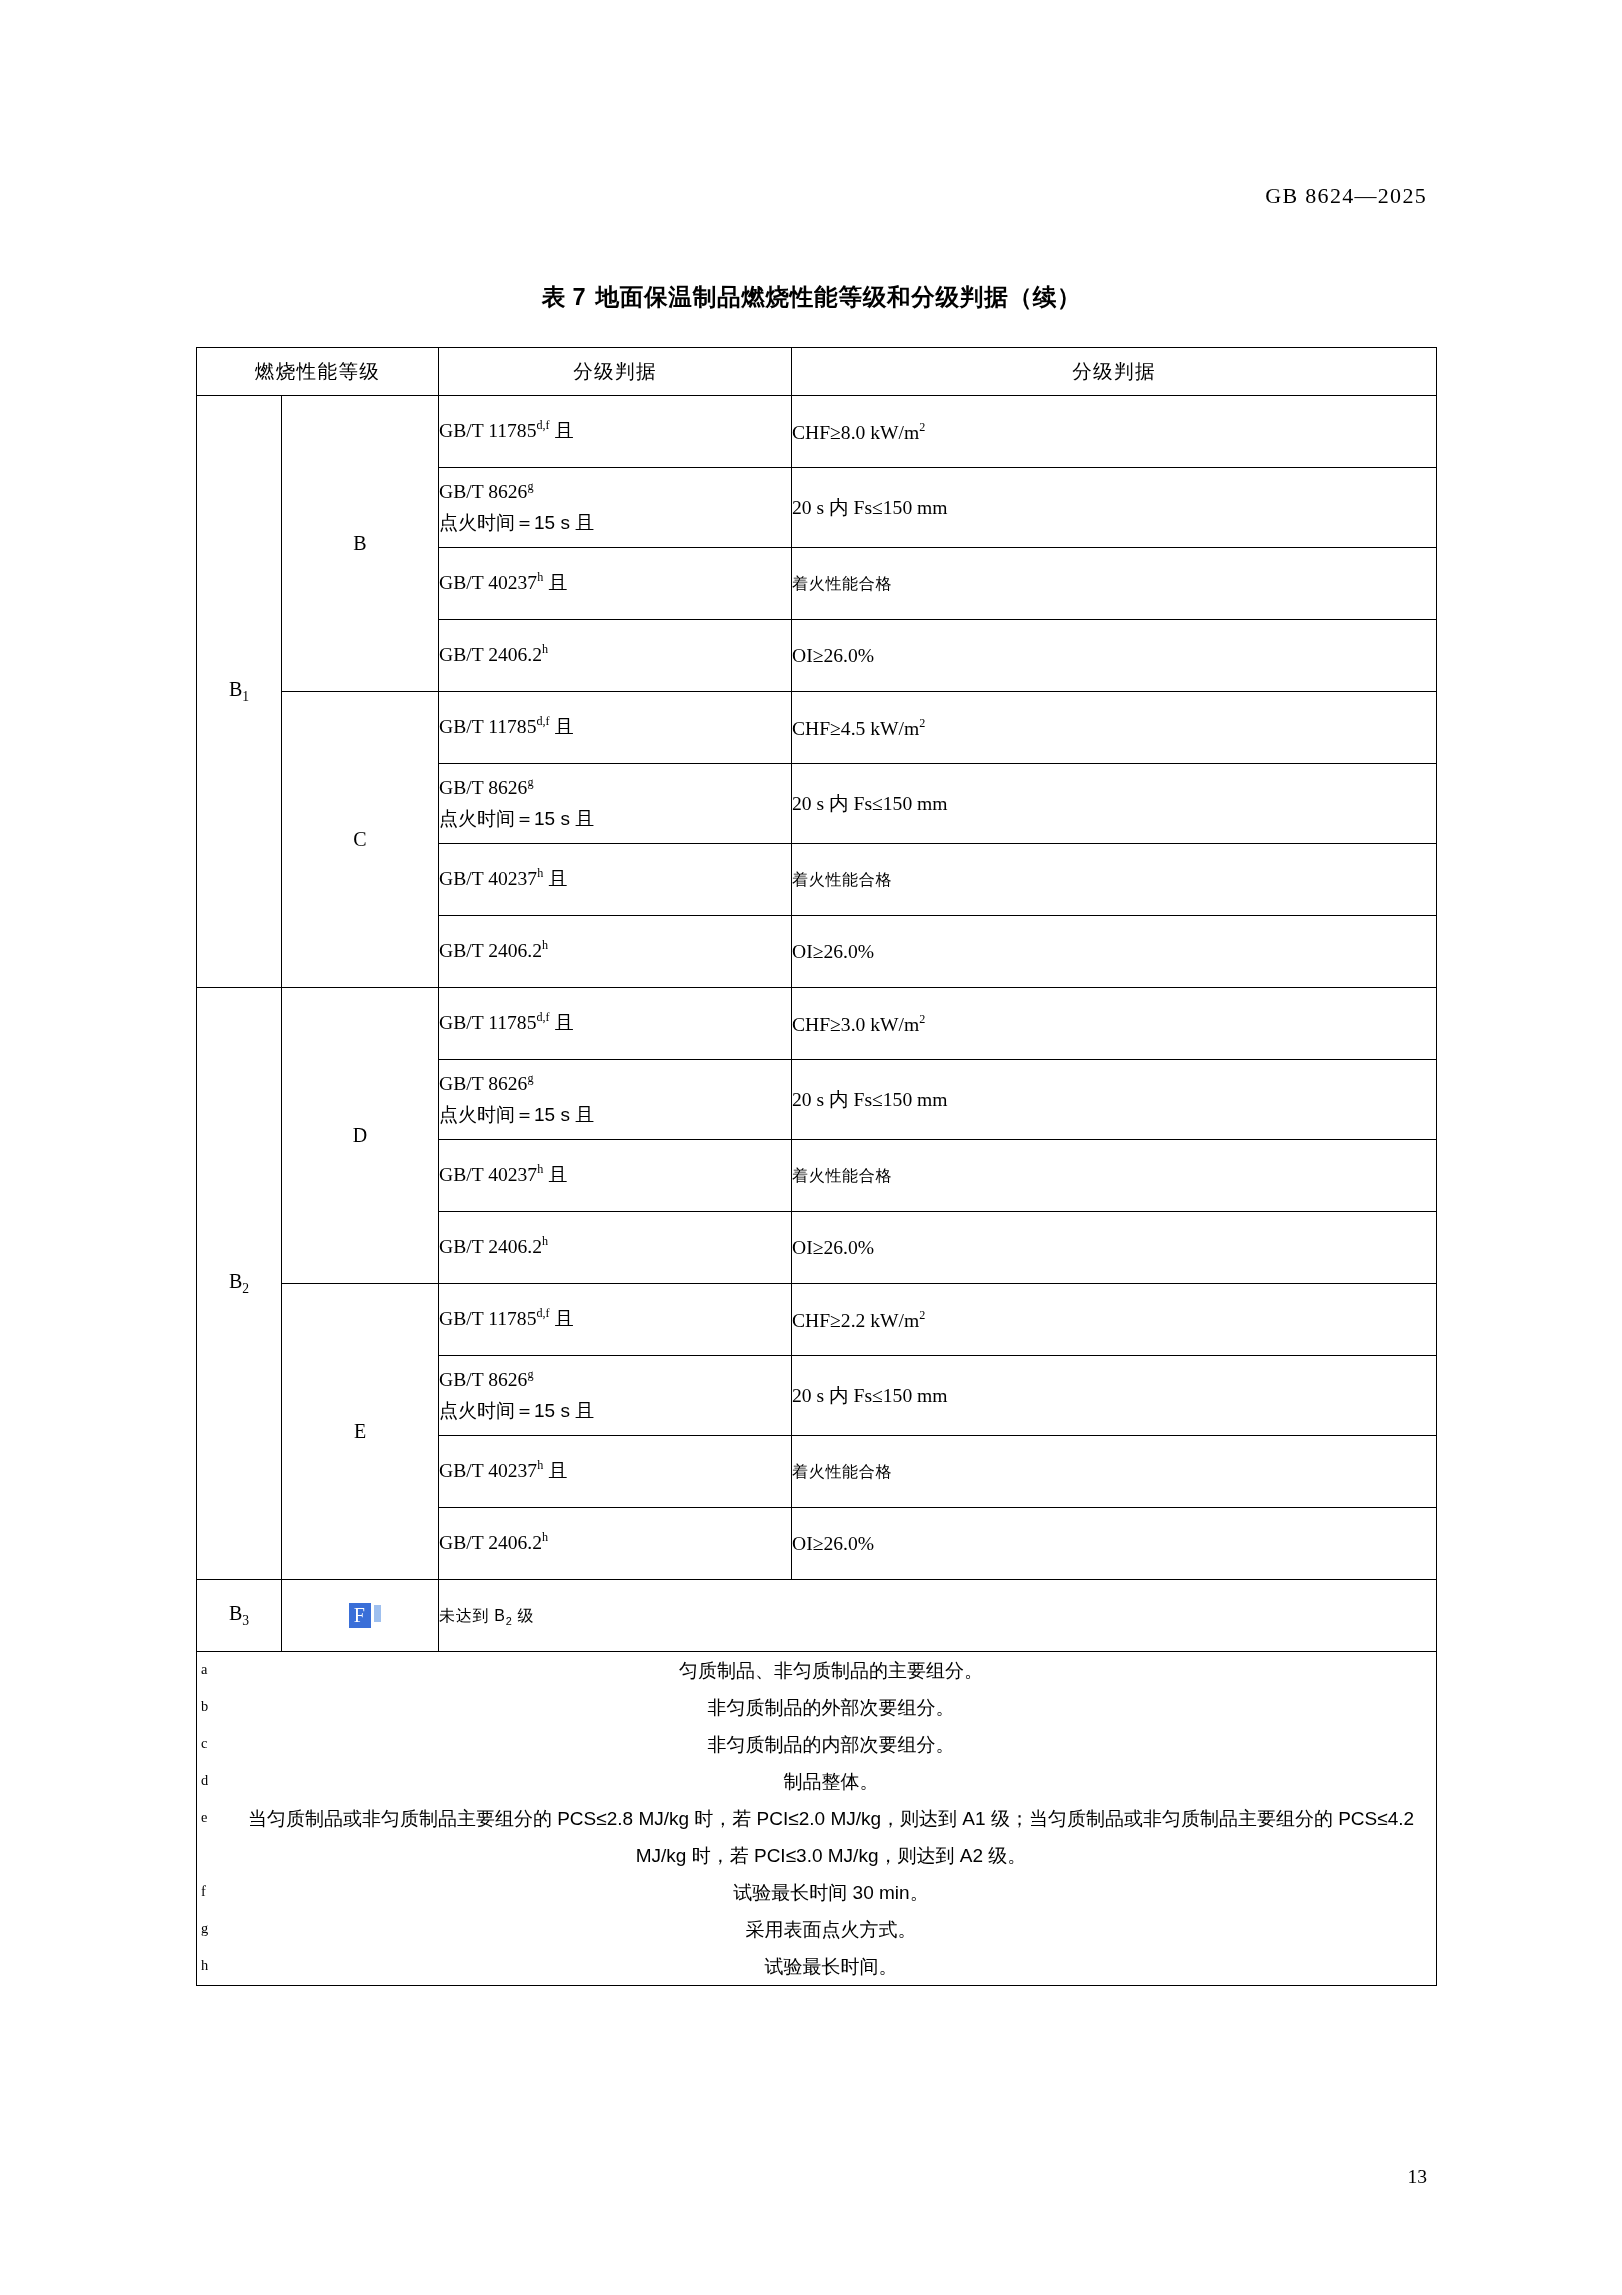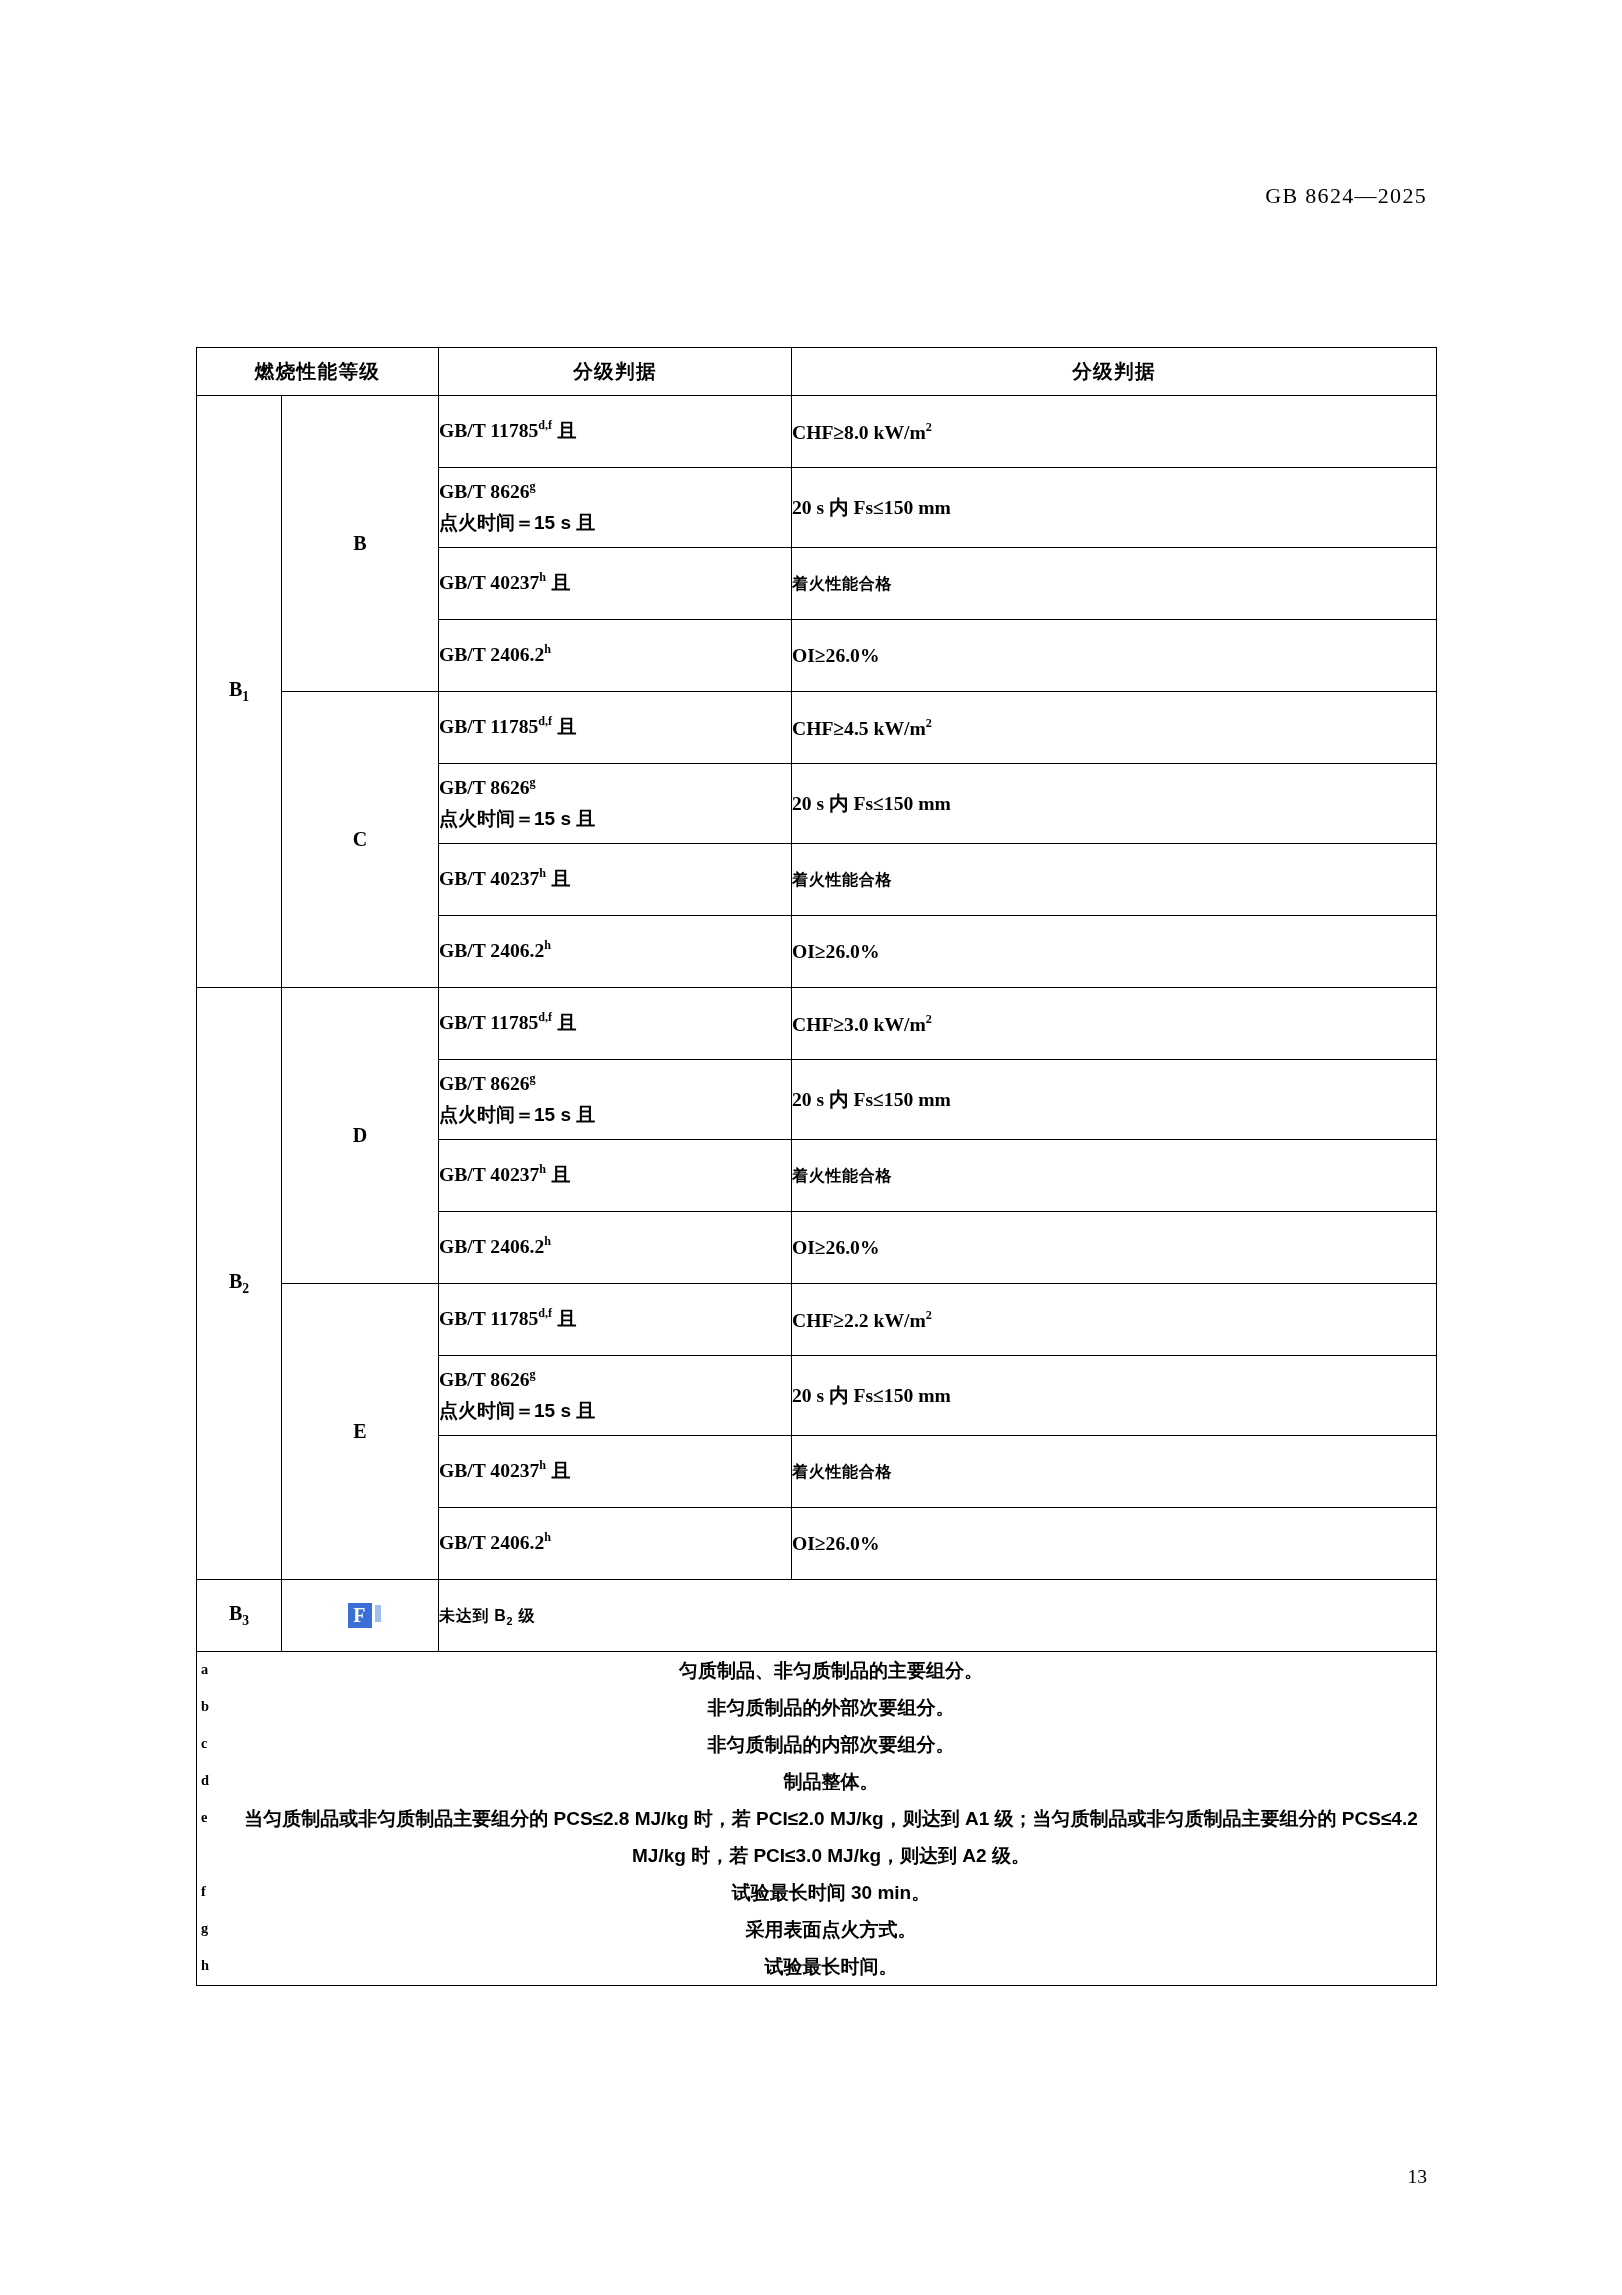--- a/index.html
+++ b/index.html
@@ -48,21 +48,21 @@
     top: 347px;
     left: 196px;
     width: 1240px;
     border-collapse: collapse;
     table-layout: fixed;
   }
   table.main td, table.main th {
     border: 1.3px solid #000;
     padding: 0;
     vertical-align: middle;
-    font-weight: bold;
+    font-weight: normal;
   }
   .hdr {
     height: 47px;
     text-align: center;
     font-family: "Liberation Sans", sans-serif;
     font-size: 19.6px;
     letter-spacing: 1.3px;
   }
   .cls-cell {
     text-align: center;
@@ -161,20 +161,23 @@
     font-size: 19.6px;
   }
 </style>
 </head>
 <body>
 
 <div class="page">
 
   <div class="header">GB 8624—2025</div>
 
+  <div class="table-title">
+    <span>表</span><span class="num">7</span><span>地面保温制品燃烧性能等级和分级判据（续）</span>
+  </div>
 
   <table class="main">
     <colgroup>
       <col style="width:85px">
       <col style="width:157px">
       <col style="width:353px">
       <col style="width:645px">
     </colgroup>
     <thead>
       <tr>

